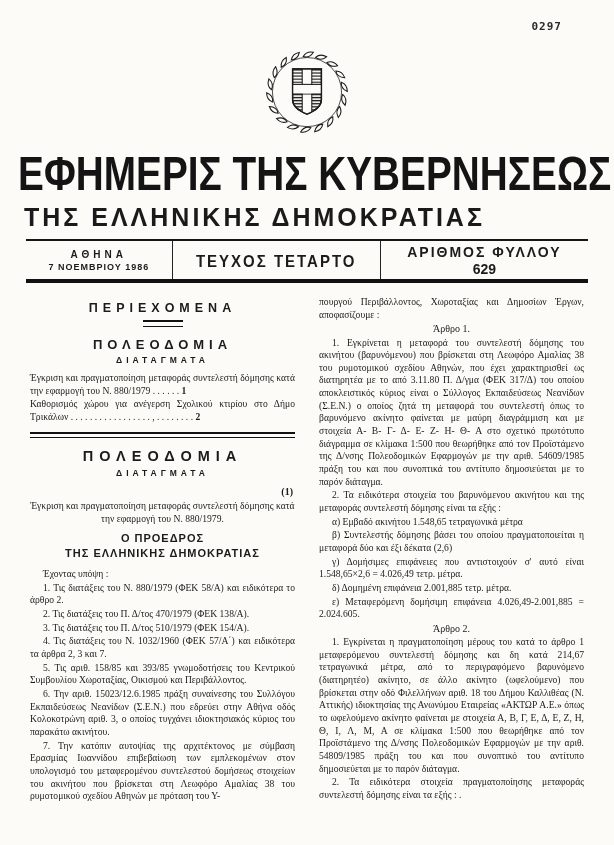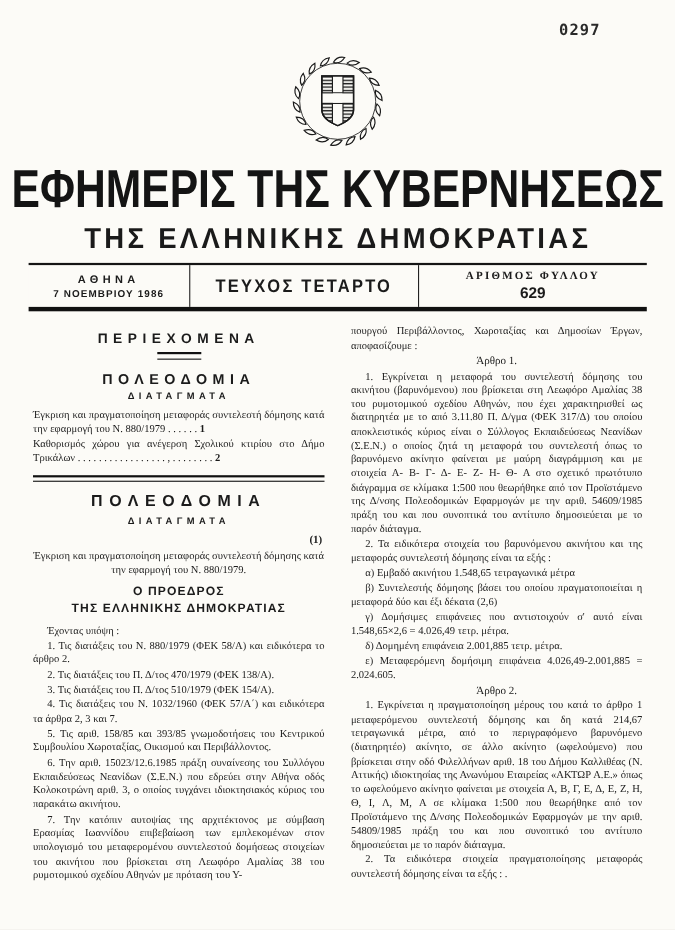--- a/index.html
+++ b/index.html
@@ -10,31 +10,31 @@
   }
   .page{
     position:relative;
     width:614px;height:845px;
     margin:0 auto;
     background:#fcfbf7;
     overflow:hidden;
   }
   
   .page-number{
-    position:absolute;top:20px;right:68px;
+    position:absolute;top:20px;right:52px;
     font-family:"DejaVu Sans Mono", monospace;
-    font-size:14px;font-weight:bold;color:#2a2a2a;
+    font-size:11px;font-weight:bold;color:#2a2a2a;
     letter-spacing:1px;
   }
   .emblem{
     position:absolute;top:44px;left:50%;transform:translateX(-50%);
     width:96px;height:100px;
   }
   .masthead{
-    position:absolute;top:146px;left:0;right:0;text-align:center;
+    position:absolute;top:146px;left:0;right:0;padding-left:24px;
   }
   .masthead-title{
     font-family:"Liberation Sans", sans-serif;
     font-weight:bold;
     font-size:38px;
     letter-spacing:0px;
     white-space:nowrap;
     transform:scale(1.02,1.28);
     transform-origin:center top;
     color:#141414;
@@ -58,21 +58,21 @@
     height:38px;
     background:#fcfbf7;
   }
   .banner-cell{display:flex;flex-direction:column;justify-content:center;text-align:center;}
   .banner-cell.c1{width:26%;border-right:1.5px solid #222;}
   .banner-cell.c2{width:37%;border-right:1.5px solid #222;}
   .banner-cell.c3{width:37%;}
   .banner-place{font-family:"Liberation Sans",sans-serif;font-weight:bold;font-size:10px;letter-spacing:4px;}
   .banner-date{font-family:"Liberation Sans",sans-serif;font-weight:bold;font-size:9px;letter-spacing:1px;margin-top:2px;}
   .banner-issue-type{font-family:"Liberation Sans",sans-serif;font-weight:bold;font-size:15px;letter-spacing:2px;transform:scaleY(1.1);}
-  .banner-issue-label{font-family:Liberation Serif, serif;font-weight:bold;font-size:10px;letter-spacing:2px;}
+  .banner-issue-label{font-family:Liberation Sans, sans-serif;font-weight:bold;font-size:14px;letter-spacing:2px;}
   .banner-issue-number{font-family:"Liberation Sans",sans-serif;font-weight:bold;font-size:14px;margin-top:1px;}
   
   .columns{
     position:absolute;top:296px;left:30px;right:30px;bottom:0;
     display:flex;gap:24px;
   }
   .col{width:265px;font-size:9.6px;line-height:1.32;text-align:justify;}
   .col p{margin:0 0 1px 0;}
   p.ind{text-indent:13px;}
   .toc-head{

